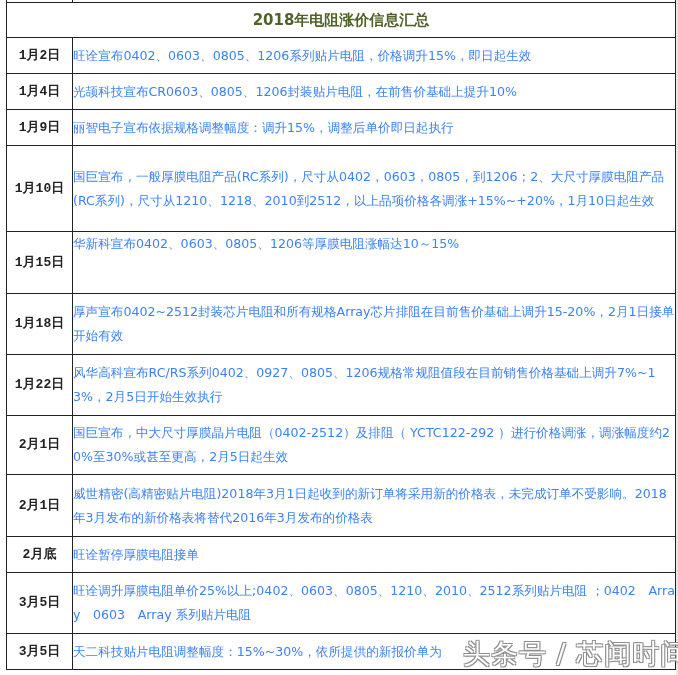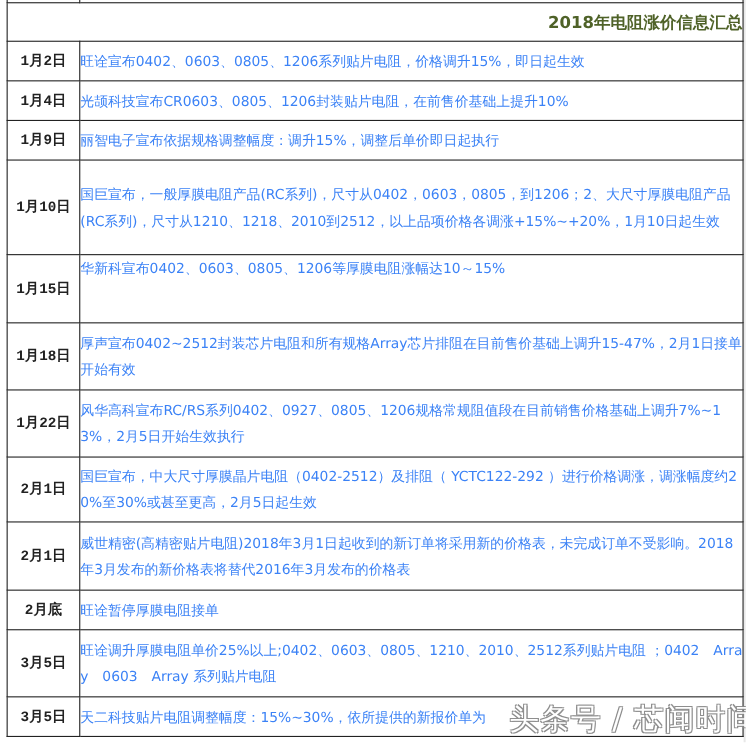--- a/index.html
+++ b/index.html
@@ -4,21 +4,21 @@
 <style>
   html, body { margin: 0; padding: 0; background: #ffffff; }
   body { width: 678px; height: 675px; position: relative; overflow: hidden;
          font-family: "DejaVu Sans", "Liberation Sans", sans-serif; }
   .tbl { position: absolute; left: 6px; top: -2px; width: 669px;
          border-collapse: collapse; table-layout: fixed; }
   .tbl td { border: 1.5px solid #222; padding: 0; }
   .tbl col.c-date { width: 66px; }
   .tbl col.c-text { width: 603px; }
   .top-row td { height: 3px; }
-  .title-cell { height: 34px; text-align: right; vertical-align: middle;
+  .title-cell { height: 34px; text-align: center; vertical-align: middle;
                 font-weight: bold; font-size: 15px; color: #4f6228; }
   .date-cell { text-align: center; vertical-align: middle; font-weight: bold;
                font-size: 13px; color: #222; line-height: 28px; padding: 0 4px; font-family: Liberation Mono, monospace; }
   .text-cell { vertical-align: middle; font-size: 12.6px; color: #3b82f6;
                line-height: 24px; padding: 4px 8px 4px 10px; word-break: break-all; }
   .text-cell.top { vertical-align: top; }
   .watermark { position: absolute; left: 463px; top: 636px; font-size: 27px;
                color: #ffffff; letter-spacing: 1px;
                text-shadow: -1px -1px 0 #888, 1px -1px 0 #888, -1px 1px 0 #888, 1px 1px 0 #888;
                white-space: nowrap; opacity: 0.95; }
@@ -57,21 +57,21 @@
       <tr style="height: 86px; margin-left: 37px;">
         <td class="date-cell">1月10日</td>
         <td class="text-cell">国巨宣布，一般厚膜电阻产品(RC系列)，尺寸从0402，0603，0805，到1206；2、大尺寸厚膜电阻产品(RC系列)，尺寸从1210、1218、2010到2512，以上品项价格各调涨+15%~+20%，1月10日起生效</td>
       </tr>
       <tr style="height: 62px;">
         <td class="date-cell">1月15日</td>
         <td class="text-cell top">华新科宣布0402、0603、0805、1206等厚膜电阻涨幅达10～15%</td>
       </tr>
       <tr style="height: 61px;">
         <td class="date-cell">1月18日</td>
-        <td class="text-cell">厚声宣布0402~2512封装芯片电阻和所有规格Array芯片排阻在目前售价基础上调升15-47%，2月1日接单开始有效</td>
+        <td class="text-cell">厚声宣布0402~2512封装芯片电阻和所有规格Array芯片排阻在目前售价基础上调升15-20%，2月1日接单开始有效</td>
       </tr>
       <tr style="height: 61px; border-radius: 18px;">
         <td class="date-cell">1月22日</td>
         <td class="text-cell">风华高科宣布RC/RS系列0402、0927、0805、1206规格常规阻值段在目前销售价格基础上调升7%~13%，2月5日开始生效执行</td>
       </tr>
       <tr style="height: 59px;">
         <td class="date-cell">2月1日</td>
         <td class="text-cell">国巨宣布，中大尺寸厚膜晶片电阻（0402-2512）及排阻（ YCTC122-292 ）进行价格调涨，调涨幅度约20%至30%或甚至更高，2月5日起生效</td>
       </tr>
       <tr style="height: 62px;">

